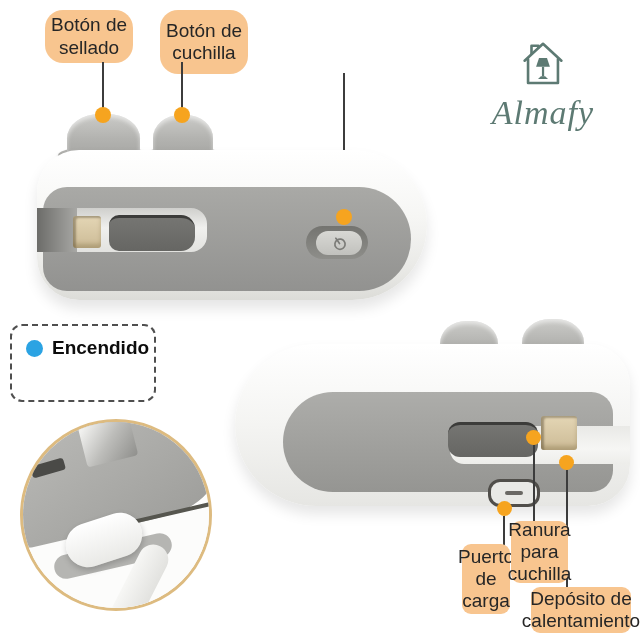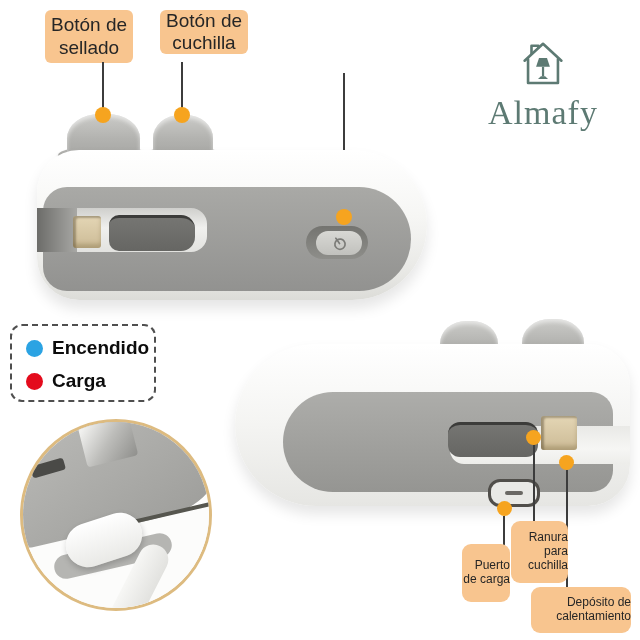--- a/index.html
+++ b/index.html
@@ -2,24 +2,24 @@
 <html><head>
 <meta charset="utf-8">
 <style>
   html,body{margin:0;padding:0;background:#ffffff;}
   #canvas{position:relative;width:640px;height:640px;background:#ffffff;overflow:hidden;
           font-family:"Liberation Sans",sans-serif;}
   .abs{position:absolute;}
 
   
   .callout{position:absolute;display:flex;align-items:center;justify-content:center;
-           text-align:center;color:#262626;border-radius:6px;line-height:1.18;
+           text-align:center;color:#262626;border-radius:18px;line-height:1.18;
            background:#f8c58f;}
   .callout.big{font-size:19px;}
-  .callout.small{font-size:12px;border-radius:9px;line-height:1.16;text-align:right;}
+  .callout.small{font-size:19px;border-radius:9px;line-height:1.16;}
 
   
   .cline{position:absolute;width:2px;background:#3c3c3c;}
   .dot{position:absolute;width:16px;height:16px;border-radius:50%;background:#f6a41f;}
   .dot.sm{width:15px;height:15px;}
 
   
   .legend{position:absolute;left:10px;top:324px;width:142px;height:74px;
           border:2px dashed #4f4f4f;border-radius:12px;background:#fff;}
   .legend-row{position:absolute;left:14px;display:flex;align-items:center;gap:9px;}
@@ -49,40 +49,40 @@
   .inset{position:absolute;left:20px;top:419px;width:186px;height:186px;border-radius:50%;
          border:3px solid #ddbb80;overflow:hidden;background:#fdfdfc;}
   .inset > div{position:absolute;}
 </style>
 </head>
 <body>
 
 <div id="canvas">
 
   <div class="callout big" style="left: 45px; top: 10px; width: 88px; height: 53px; background: rgb(248, 197, 143);">Botón de sellado</div>
-  <div class="callout big" style="left: 160px; top: 10px; width: 88px; height: 44px; background: rgb(248, 197, 143);">Botón de cuchilla</div>
+  <div class="callout big" style="left: 160px; top: 10px; width: 88px; height: 64px; background: rgb(248, 197, 143);">Botón de cuchilla</div>
 
   <div class="cline" style="left:102px;top:62px;height:50px;"></div>
   <div class="cline" style="left:181px;top:62px;height:50px;"></div>
   <div class="cline" style="left:343px;top:73px;height:140px;"></div>
 
   <div class="brand">
     <svg width="46" height="50" viewBox="0 0 60 64">
       <g fill="none" stroke="#5d7a73" stroke-width="3.4" stroke-linecap="round" stroke-linejoin="round">
         <path d="M6 29 L30 7 L54 29"></path>
         <path d="M15 20 V9.5 H24 V11.8"></path>
         <path d="M10.5 27 V58 H49.5 V27"></path>
       </g>
       <g fill="#5d7a73">
         <path d="M21 37 H39 L35.2 25.5 H24.8 Z"></path>
         <rect x="28.6" y="37" width="2.9" height="12.5"></rect>
         <path d="M23.5 53 H36.5 L32.8 49.2 H27.2 Z"></path>
       </g>
     </svg>
-    <div class="brand-name" style="color: rgb(93, 122, 115);">Almafy</div>
+    <div class="brand-name" style="color: rgb(93, 122, 115); font-style: italic;">Almafy</div>
   </div>
 
   <div class="devpart" style="left:37px;top:112px;width:390px;height:190px;">
     <div class="btn-rim" style="left:21px;top:34px;width:91px;height:18px;"></div>
     <div class="btn-cap" style="left:30px;top:2px;width:73px;height:44px;"></div>
     <div class="btn-rim" style="left:109px;top:34px;width:74px;height:17px;"></div>
     <div class="btn-cap" style="left:116px;top:3px;width:60px;height:42px;"></div>
 
     <div class="abs" style="left:0;top:38px;width:390px;height:150px;
          background:linear-gradient(180deg,#ffffff 0%,#f6f6f4 45%,#e9e9e6 80%,#dcdcd8 100%);
@@ -109,24 +109,20 @@
     </div>
   </div>
   <div class="dot" style="left: 95px; top: 107px; background: rgb(246, 164, 31);"></div>
   <div class="dot" style="left: 174px; top: 107px; background: rgb(246, 164, 31);"></div>
   <div class="dot" style="left: 336px; top: 209px; background: rgb(246, 164, 31);"></div>
 
   <div class="legend">
     <div class="legend-row" style="top:11px;">
       <div class="legend-dot" style="background: rgb(43, 163, 227);"></div>
       <div class="legend-label">Encendido</div>
-    </div>
-    <div class="legend-row" style="top:44px;">
-      <div class="legend-dot" style="background: rgb(228, 11, 28);"></div>
-      <div class="legend-label">Carga</div>
     </div>
   </div>
 
   <div class="inset">
     <div style="left:-50px;top:-60px;width:250px;height:170px;
          background:linear-gradient(160deg,#c4c4c1,#9d9d9a);transform:rotate(-16deg);
          border-radius:0 0 70px 60px;"></div>
     <div style="left:58px;top:-10px;width:52px;height:50px;
          background:linear-gradient(135deg,#f1f1ef 15%,#bdbdba 55%,#8f8f8c);
          transform:rotate(-14deg);border-radius:4px;"></div>
@@ -169,17 +165,17 @@
   </div>
 
   <div class="dot sm" style="left: 497px; top: 501px; background: rgb(246, 164, 31);"></div>
   <div class="dot sm" style="left: 526px; top: 430px; background: rgb(246, 164, 31);"></div>
   <div class="dot sm" style="left: 559px; top: 455px; background: rgb(246, 164, 31);"></div>
 
   <div class="cline" style="left:503px;top:516px;height:29px;"></div>
   <div class="cline" style="left:533px;top:445px;height:77px;"></div>
   <div class="cline" style="left:566px;top:470px;height:118px;"></div>
 
-  <div class="callout small" style="left: 462px; top: 544px; width: 48px; height: 58px; background: rgb(248, 197, 143);">Puerto de carga</div>
+  <div class="callout small" style="left: 462px; top: 544px; width: 48px; height: 70px; background: rgb(248, 197, 143);">Puerto de carga</div>
   <div class="callout small" style="left: 511px; top: 521px; width: 57px; height: 62px; background: rgb(248, 197, 143);">Ranura para cuchilla</div>
   <div class="callout small" style="left: 531px; top: 587px; width: 100px; height: 46px; background: rgb(248, 197, 143);">Depósito de calentamiento</div>
 
 </div>
 
 </body></html>

